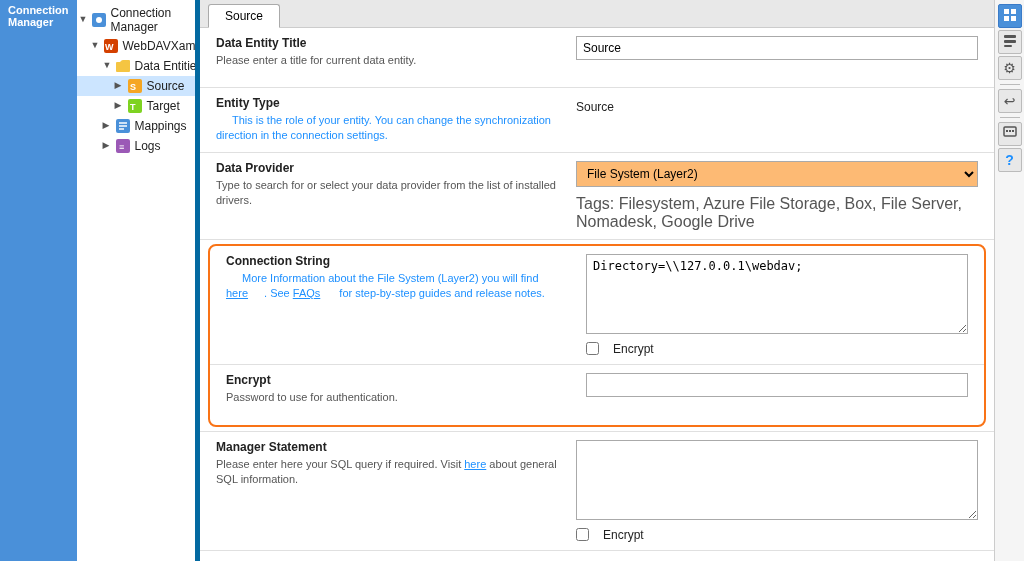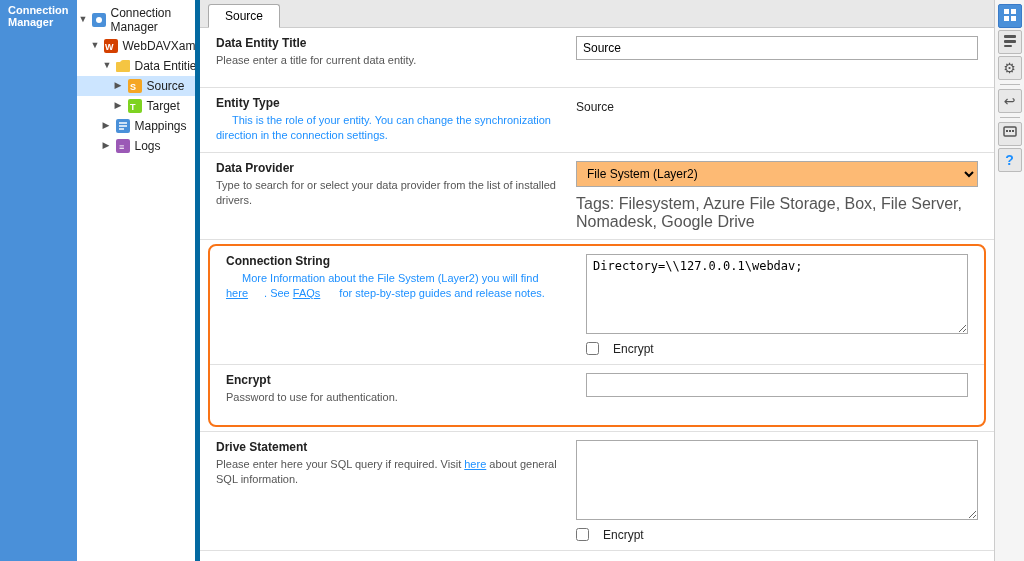--- a/index.html
+++ b/index.html
@@ -418,21 +418,21 @@
         </div>
         <div class="form-input-col">
           <input type="password" class="form-input" style="">
         </div>
       </div>
 
     </div>
 
     <div class="form-row" style="border-top: 1px solid #e0e0e0; margin-top: 4px;">
       <div class="form-label-col">
-        <div class="form-label-title">Drive Statement</div>
+        <div class="form-label-title">Manager Statement</div>
         <div class="form-label-desc">
           <span>Please enter here your SQL query if required. Visit </span><a class="link">here</a><span> about general SQL information.</span>
         </div>
       </div>
       <div class="form-input-col">
         <textarea class="form-textarea" style=""></textarea>
         <div class="checkbox-row">
           <input type="checkbox" id="encrypt-select" style="">
           <label for="encrypt-select">Encrypt</label>
         </div>

